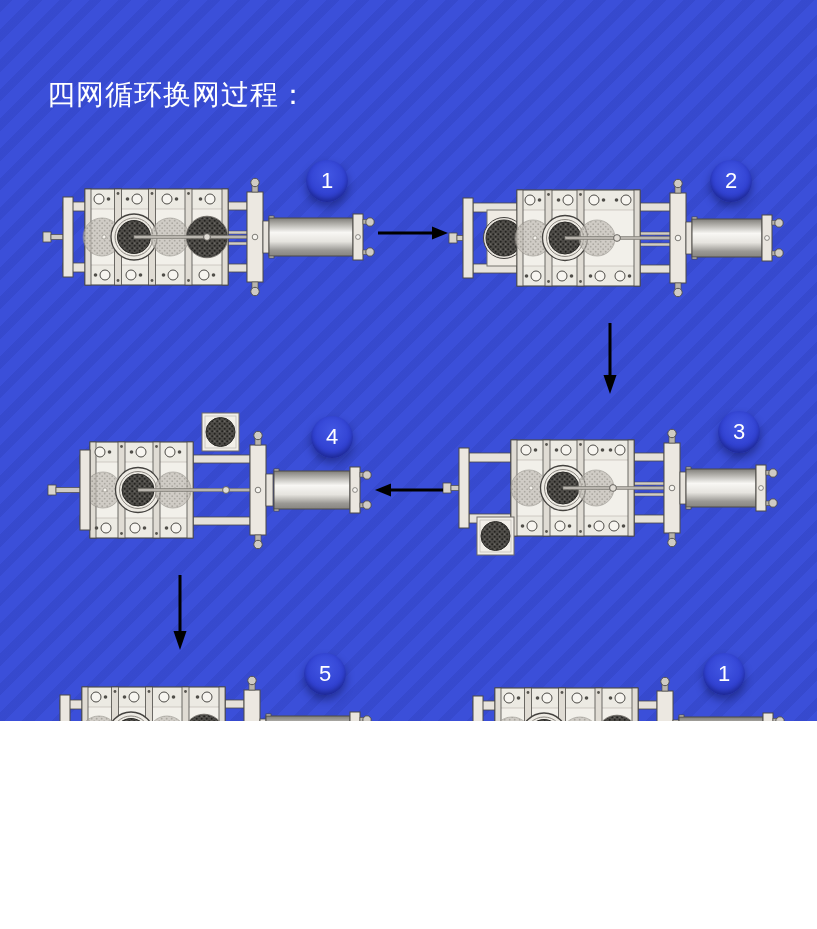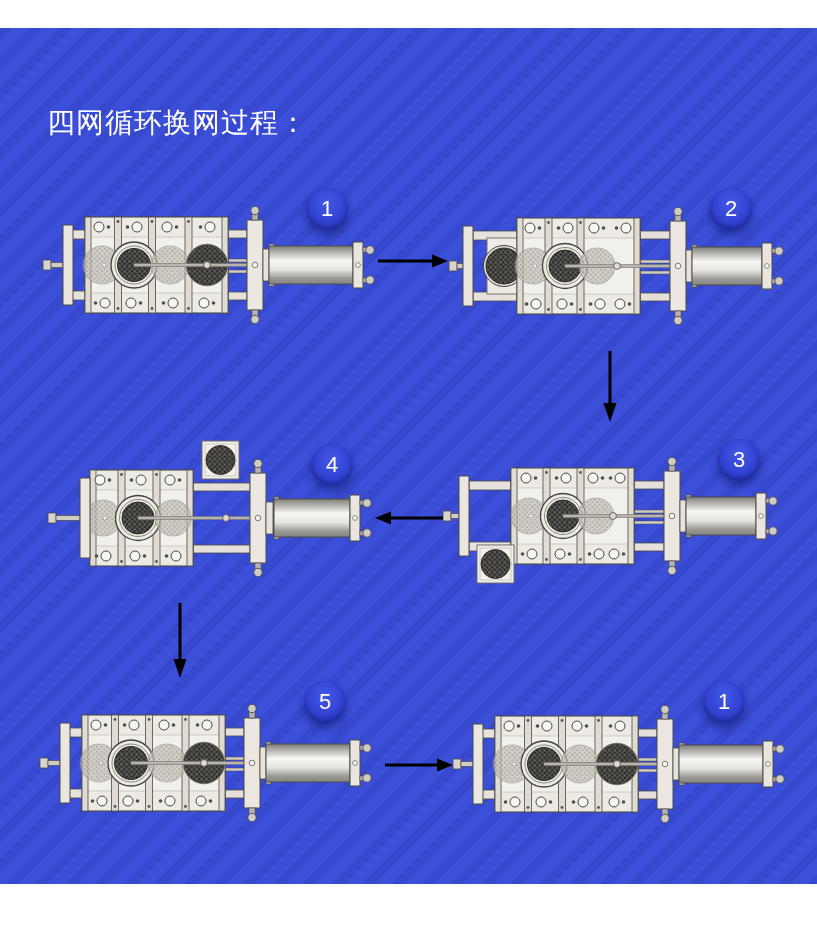--- a/index.html
+++ b/index.html
@@ -1,23 +1,22 @@
 <!DOCTYPE html>
 <html><head>
 <meta charset="utf-8">
 <style>
   html,body{margin:0;padding:0;}
   body{font-family:"Liberation Sans","DejaVu Sans",sans-serif;}
   .stage{
-    position:relative;width:817px;height:856px;overflow:hidden;
+    position:relative;width:817px;height:721px;overflow:hidden;
     background-color:#3b4fd9;
     background-image:repeating-linear-gradient(135deg,
       rgba(14,24,110,0.10) 0px, rgba(14,24,110,0.10) 9px,
       rgba(14,24,110,0.0) 9px, rgba(14,24,110,0.0) 21px);
-    margin-top:28px;
   }
   .title{
     position:absolute;left:47px;top:76px;margin:0;
     color:#ffffff;font-size:28px;font-weight:400;letter-spacing:1px;
   }
   .machine{position:absolute;width:360px;height:170px;}
   .machine svg{display:block;width:360px;height:170px;}
   .badge{
     position:absolute;width:42px;height:42px;border-radius:50%;
     background:radial-gradient(circle at 50% 35%, #4257e4 0%, #3243d3 55%, #2836b4 100%);

